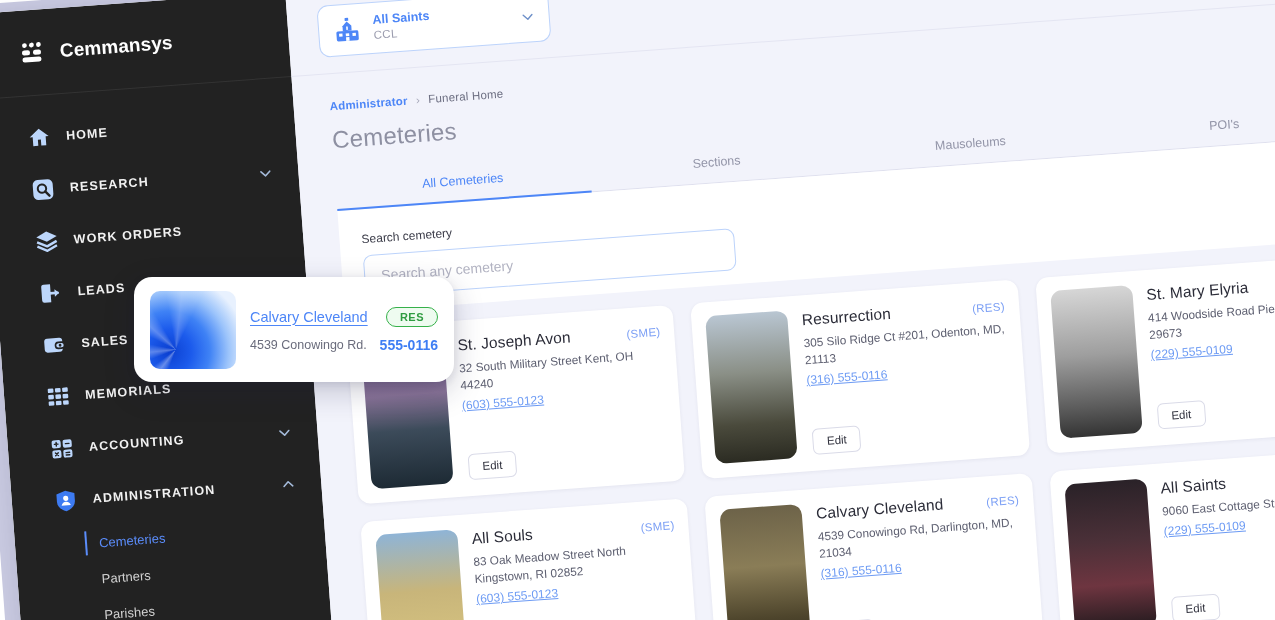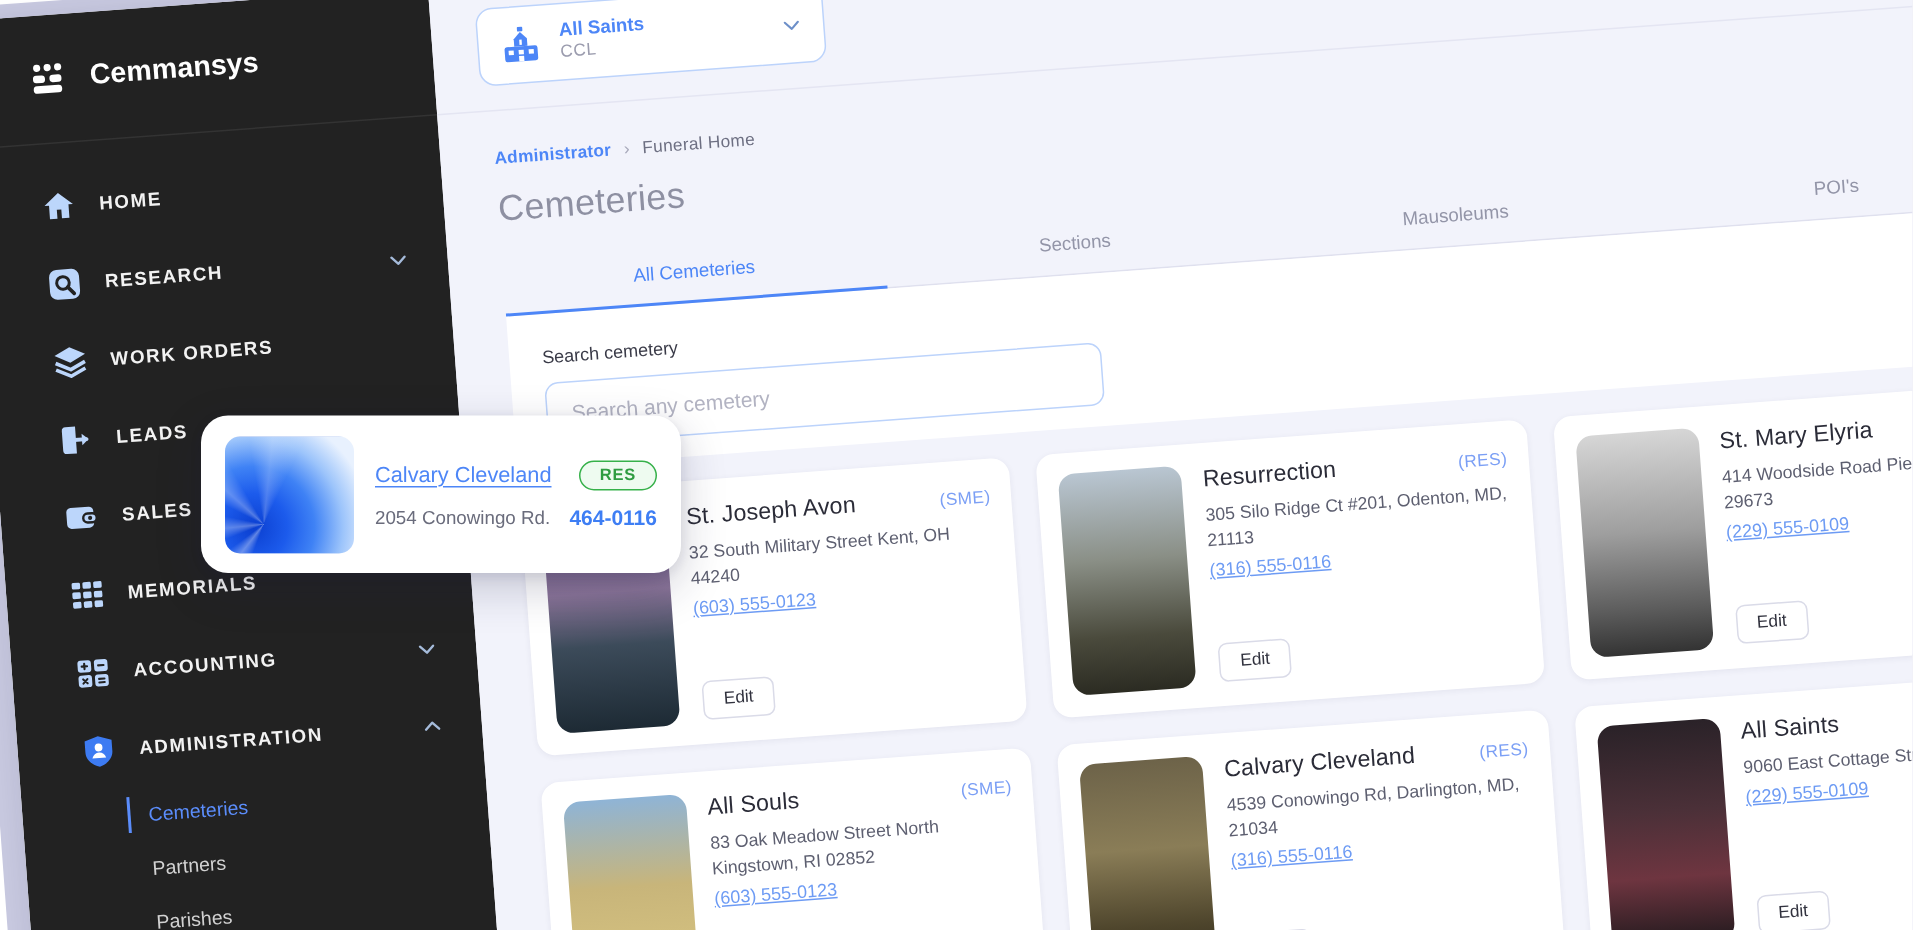--- a/index.html
+++ b/index.html
@@ -573,19 +573,19 @@
   </div>
 
   <div class="float-card">
     <div class="float-thumb"></div>
     <div class="float-body">
       <div class="float-row1">
         <span class="float-name">Calvary Cleveland</span>
         <span class="float-badge">RES</span>
       </div>
       <div class="float-row2">
-        <span class="float-addr">2054 Conowingo Rd.</span>
-        <span class="float-phone">464-0116</span>
+        <span class="float-addr">4539 Conowingo Rd.</span>
+        <span class="float-phone">555-0116</span>
       </div>
     </div>
   </div>
 
 </div>
 
 </body></html>

